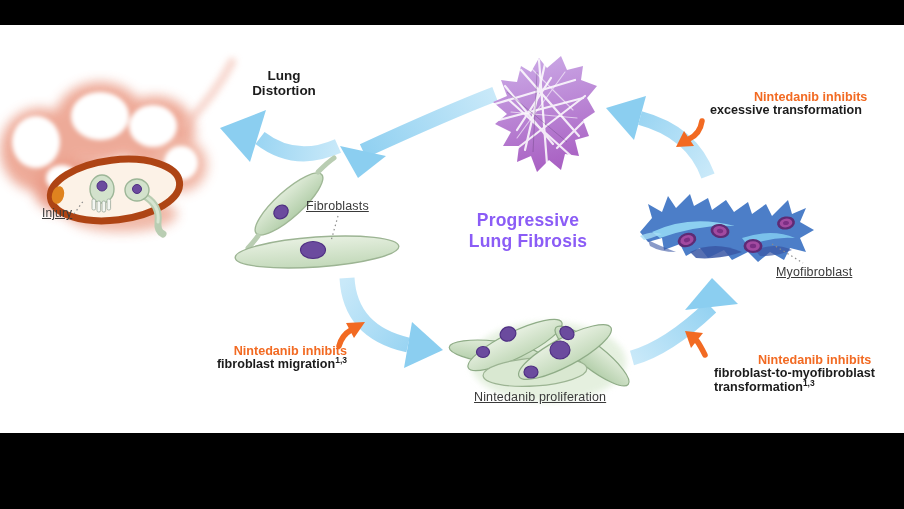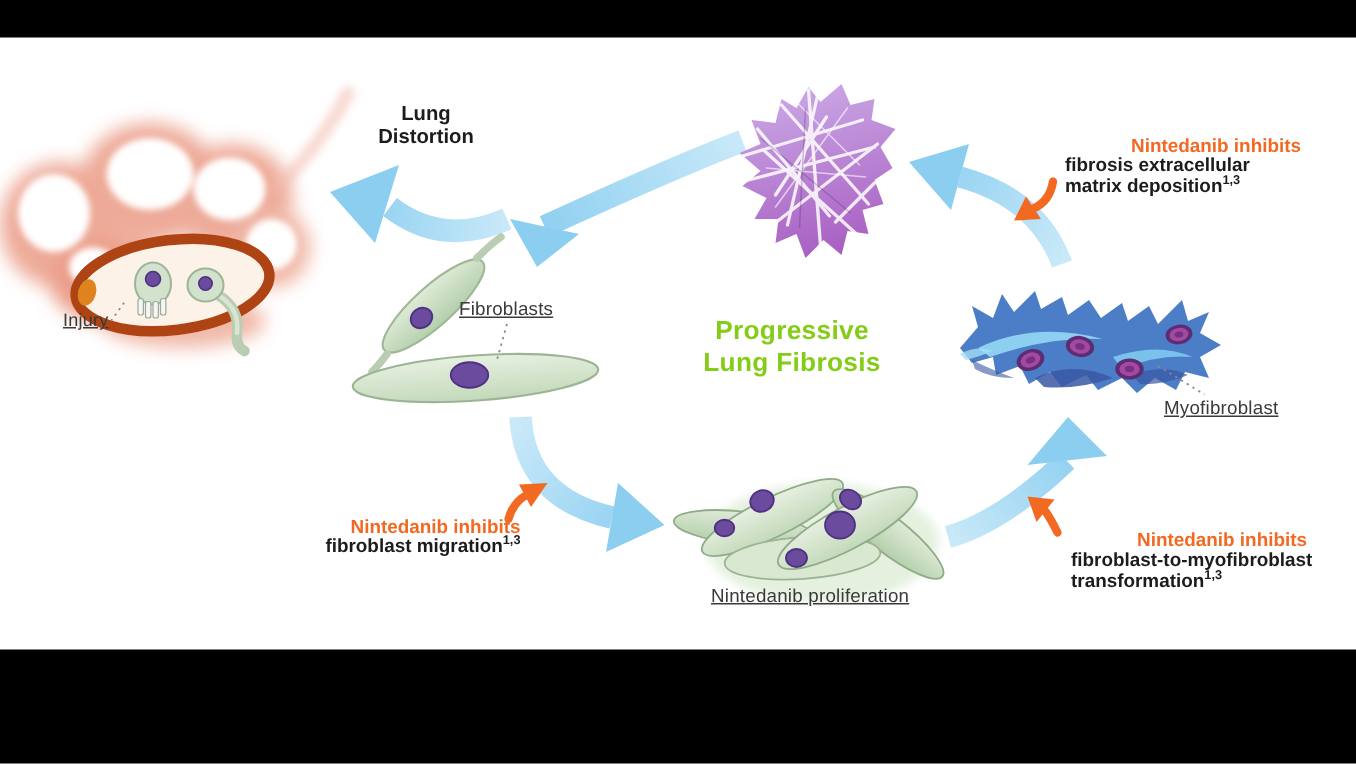--- a/index.html
+++ b/index.html
@@ -2,21 +2,21 @@
 <html><head>
 <meta charset="utf-8">
 <style>
   html,body{margin:0;padding:0;background:#000;}
   .stage{position:relative;width:904px;height:494px;background:#000;overflow:hidden;
          font-family:"Liberation Sans",sans-serif;}
   .canvas{position:absolute;left:0;top:25px;width:904px;height:408px;background:#fff;}
   svg.art{position:absolute;left:0;top:0;display:block;}
   .lbl{position:absolute;color:#3A3A3A;font-size:12.5px;letter-spacing:.15px;white-space:nowrap;text-decoration:underline;}
   .blbl{position:absolute;color:#1C1C1C;font-weight:bold;font-size:13.5px;line-height:1.1;white-space:nowrap;}
-  .title{position:absolute;left:430px;top:210px;width:196px;text-align:center;color:#84cc16;
+  .title{position:absolute;left:430px;top:210px;width:196px;text-align:center;color:#8b5cf6;
          font-weight:bold;font-size:17.5px;line-height:1.2;letter-spacing:.2px;}
   .ann{position:absolute;font-weight:bold;font-size:12.6px;line-height:1.07;color:#1C1C1C;white-space:nowrap;}
   .ann .hl{color:#F26A22;margin-left:44px;}
   sup.ref{font-size:8.5px;line-height:0;}
 </style>
 </head>
 <body>
 
 <div class="stage">
   <div class="canvas"></div>
@@ -244,23 +244,21 @@
 
   <div class="lbl" style="left:306px;top:199px;">Fibroblasts</div>
 
   <div class="lbl" style="left:776px;top:265px;">Myofibroblast</div>
 
   <div class="lbl" style="left:474px;top:390px;">Nintedanib proliferation</div>
 
   <div class="ann" style="left:710px;top:91px;">
     <div class="hl">Nintedanib inhibits</div>
     <div>
-      <span>fibrosis extracellular</span></div>
-    <div>
-      <span>matrix deposition</span><sup class="ref">1,3</sup></div>
+      <span>excessive transformation</span></div>
   </div>
 
   <div class="ann" style="right:557px;top:345px;text-align:right;">
     <div class="hl">Nintedanib inhibits</div>
     <div>
       <span>fibroblast migration</span><sup class="ref">1,3</sup></div>
   </div>
 
   <div class="ann" style="left:714px;top:354px;">
     <div class="hl">Nintedanib inhibits</div>

